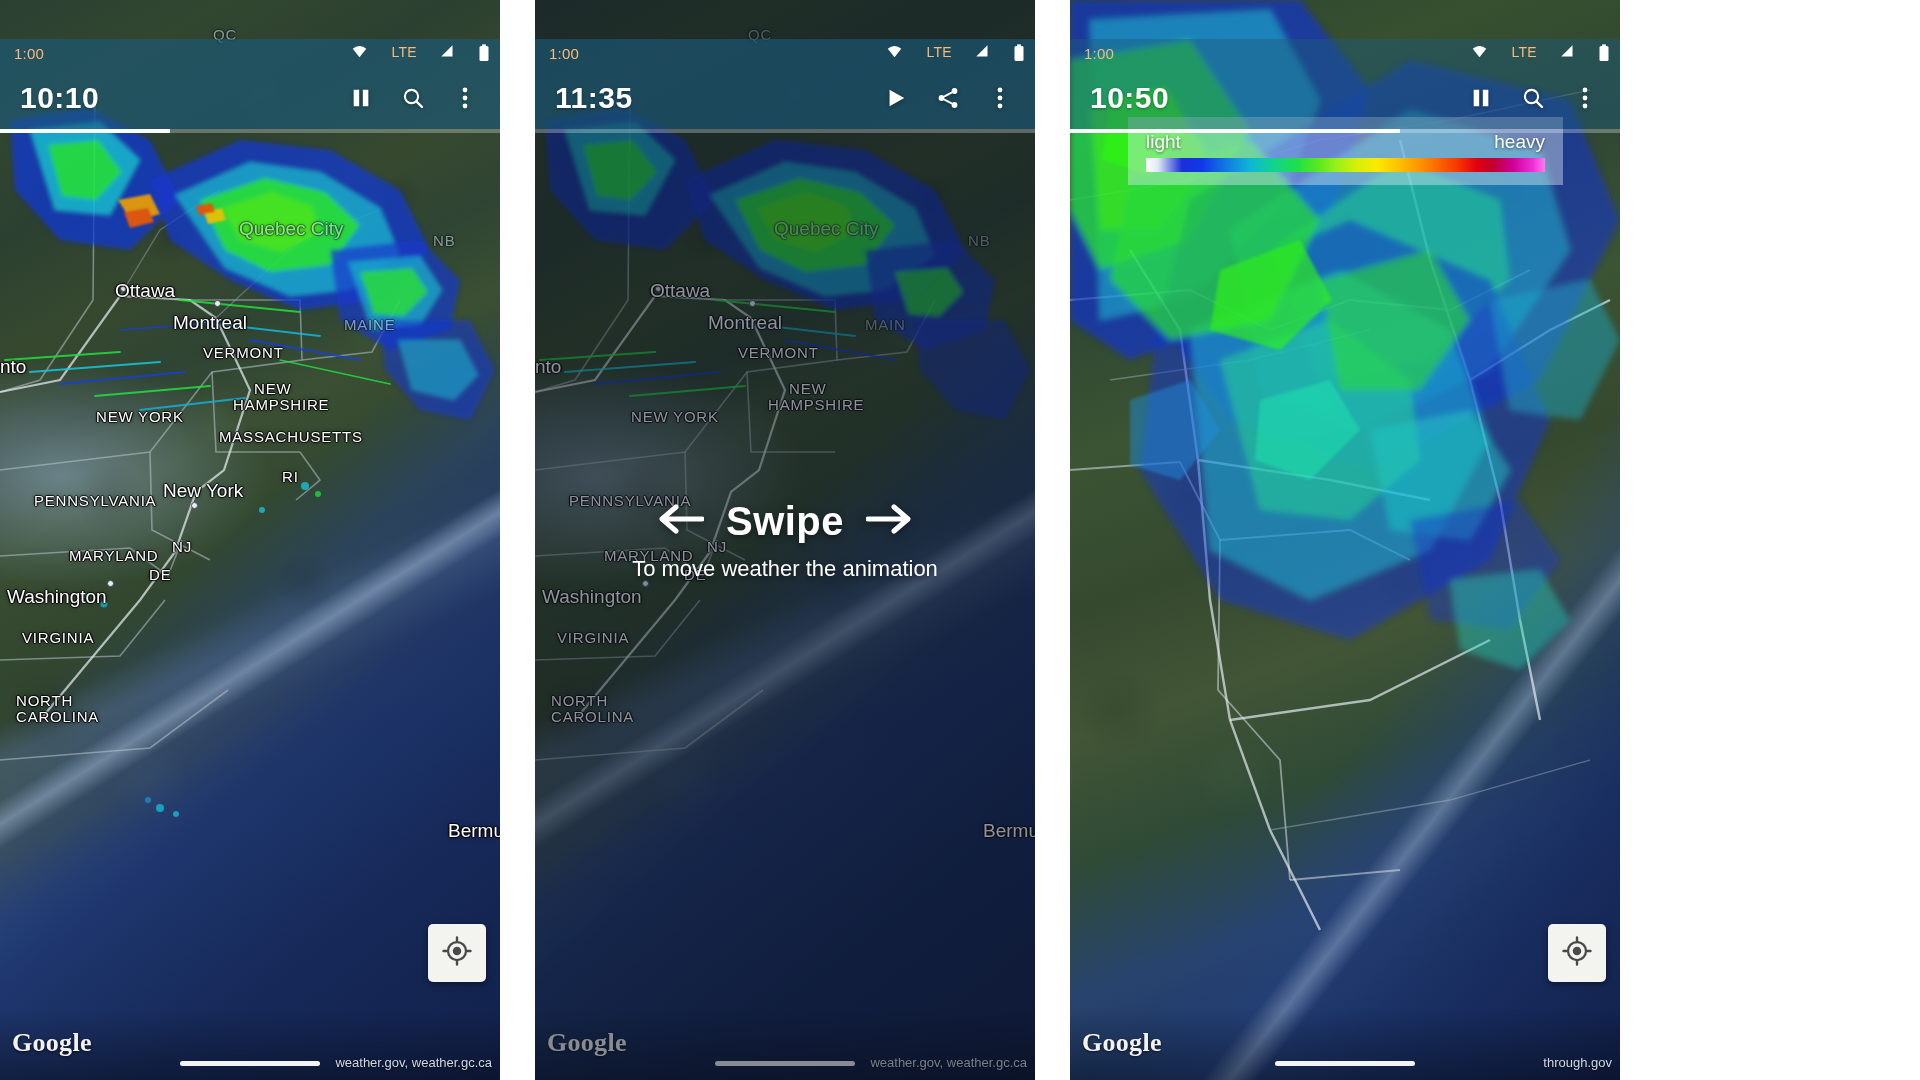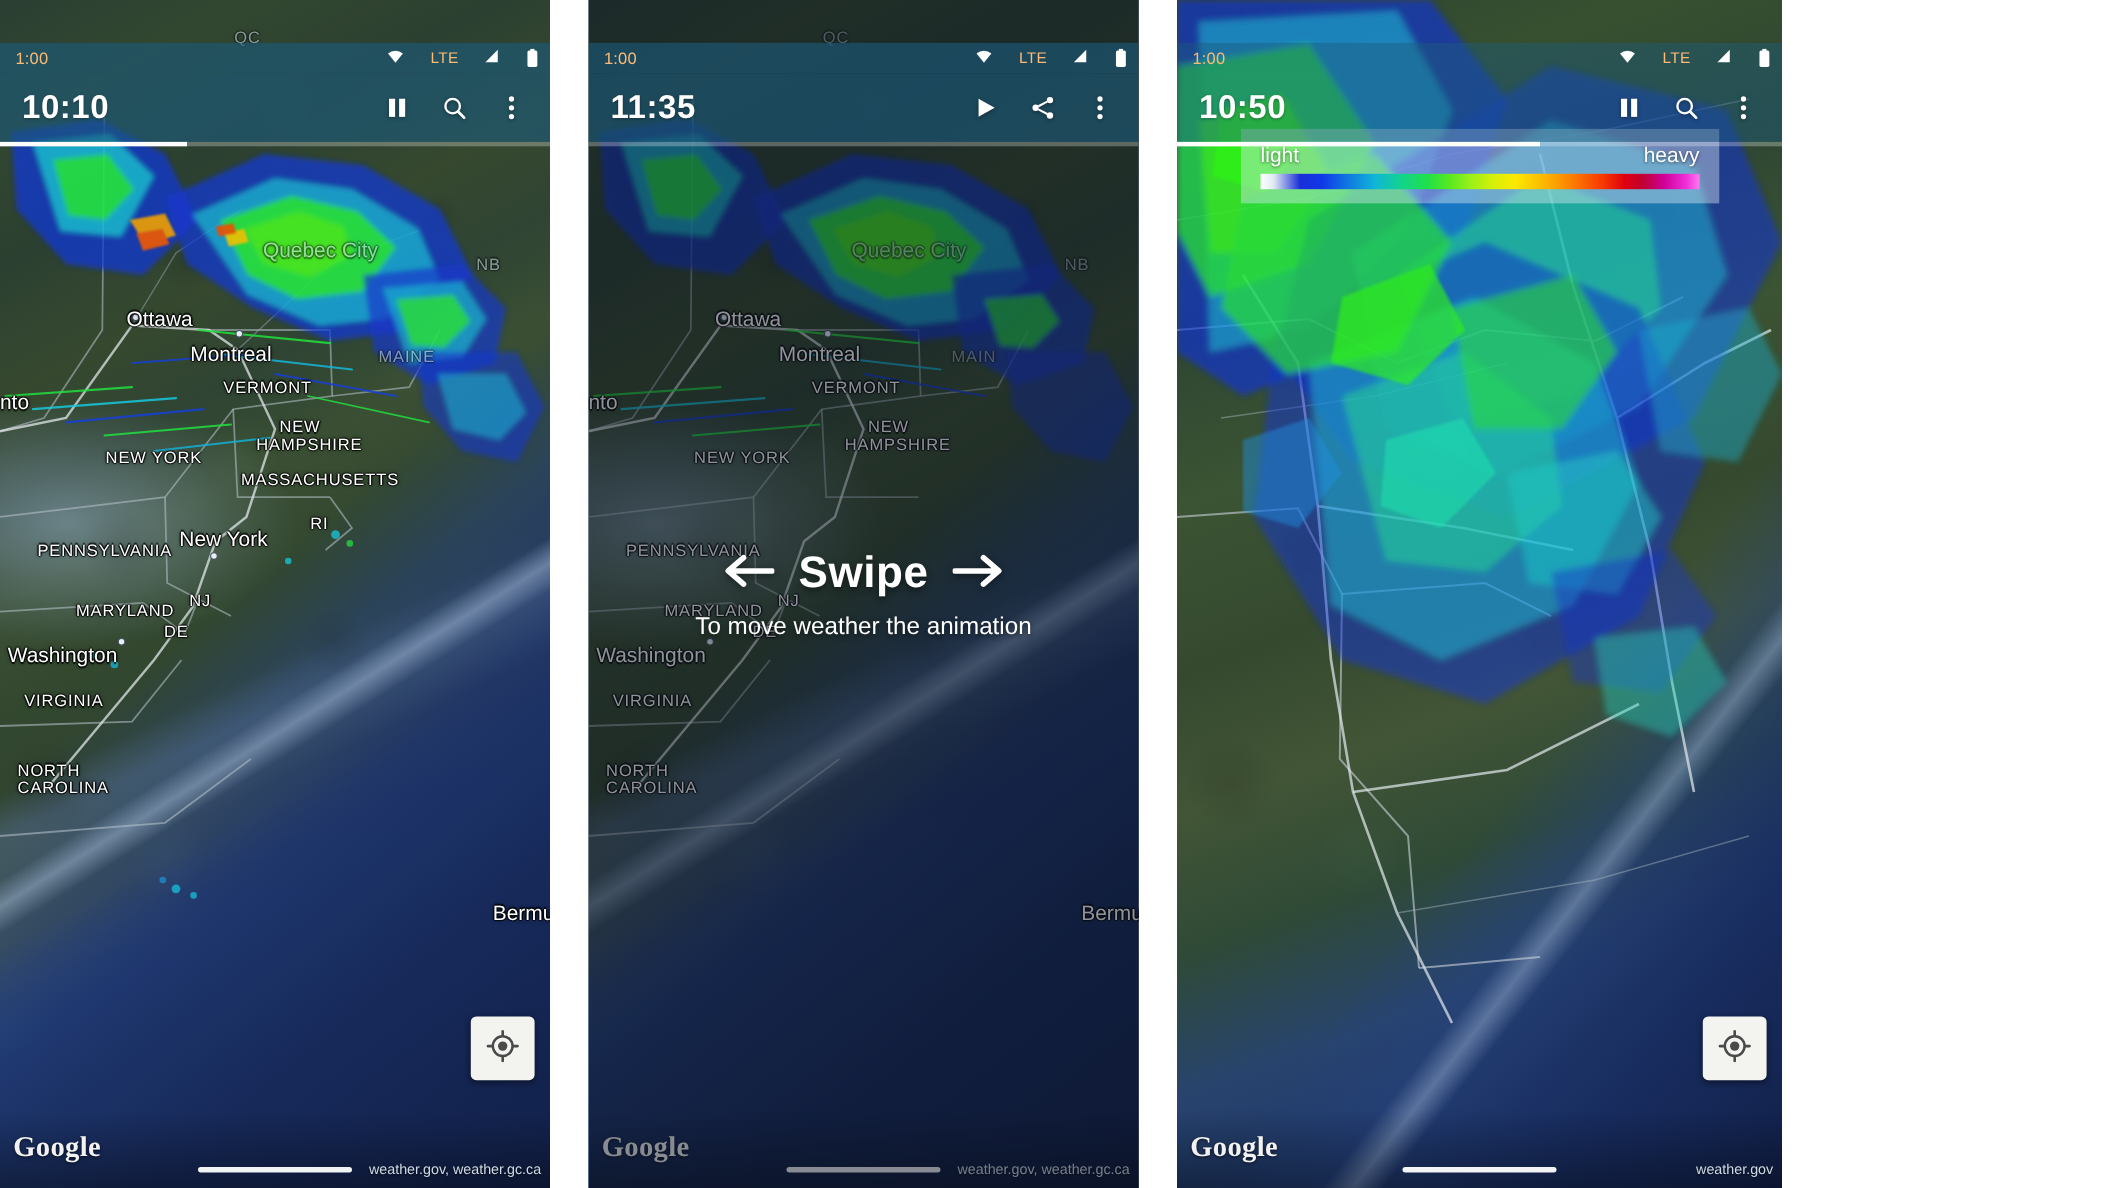--- a/index.html
+++ b/index.html
@@ -681,17 +681,17 @@
         <svg width="30" height="30" viewBox="0 0 24 24">
           <circle cx="12" cy="12" r="3.4" fill="#4a4a4a"></circle>
           <circle cx="12" cy="12" r="7.2" fill="none" stroke="#4a4a4a" stroke-width="1.8"></circle>
           <path d="M12 1.2 V4.4 M12 19.6 V22.8 M1.2 12 H4.4 M19.6 12 H22.8" stroke="#4a4a4a" stroke-width="1.9" stroke-linecap="round"></path>
         </svg>
       </span>
     </div>
     <div class="google-logo">
         <span>Google</span>
       </div>
-    <div class="attrib">weather.gov</div>
+    <div class="attrib">through.gov</div>
     <div class="navbar-pill"></div>
   </div>
 
 </div>
 
 </body></html>

